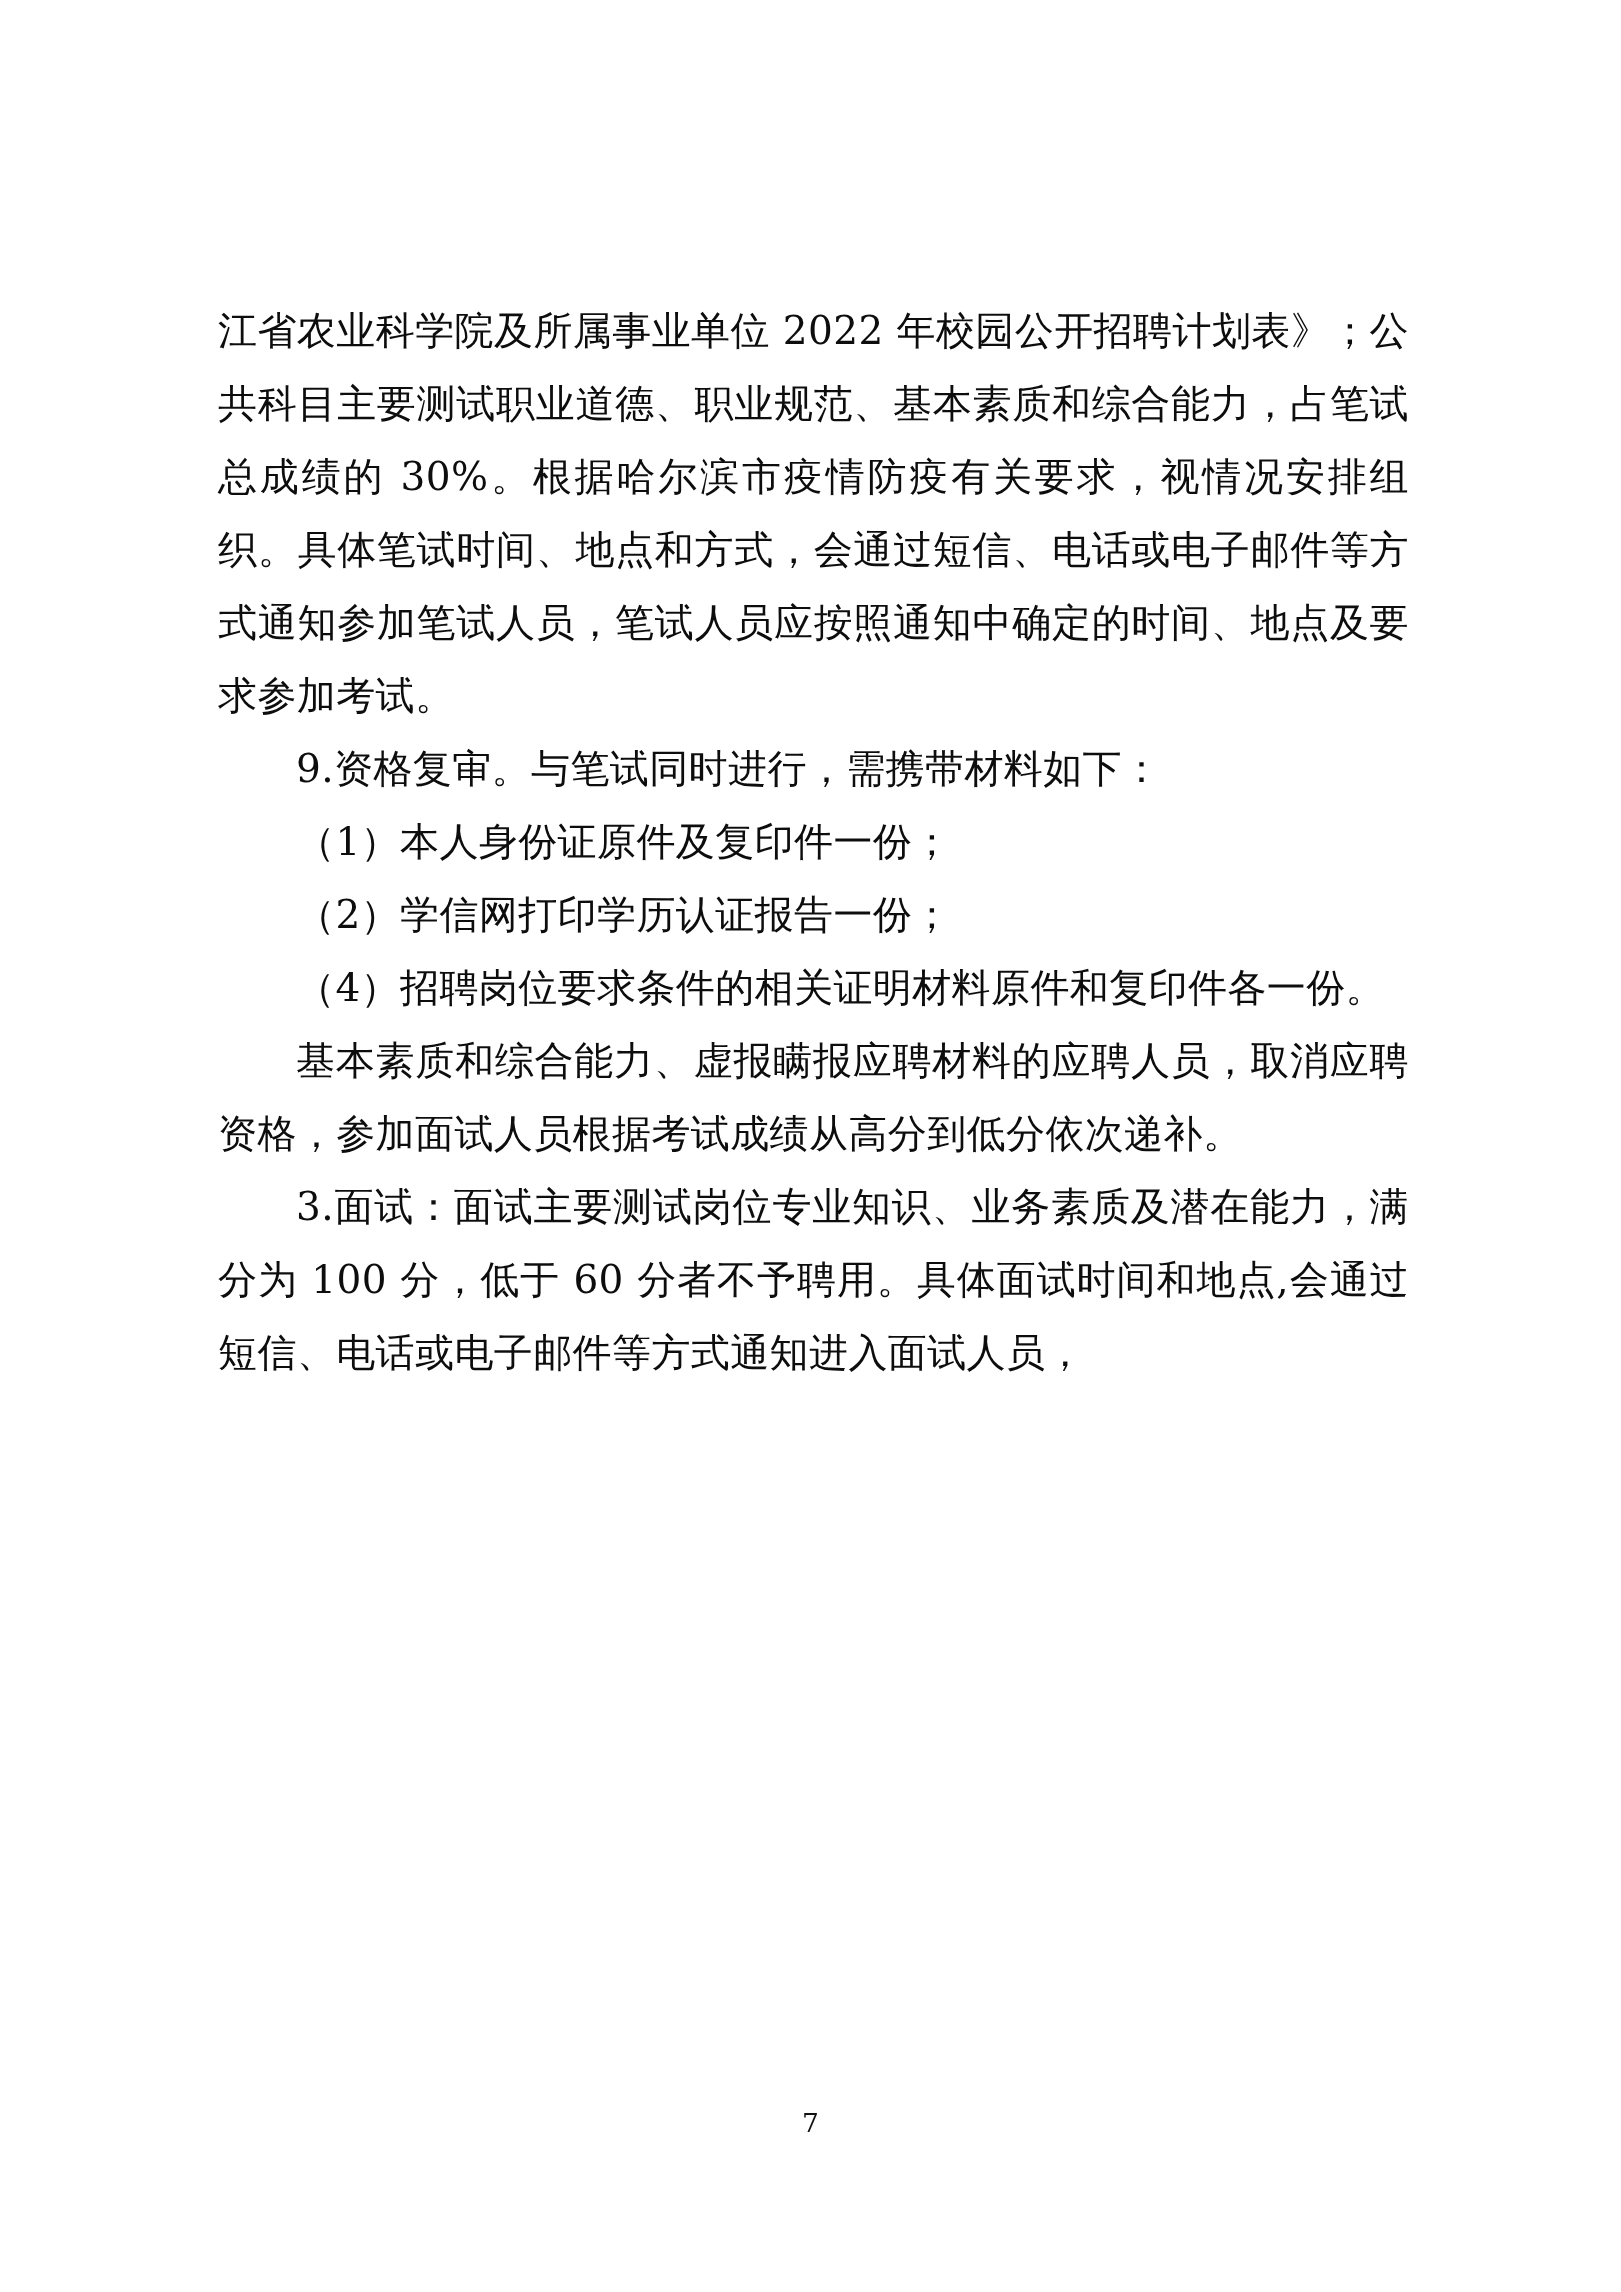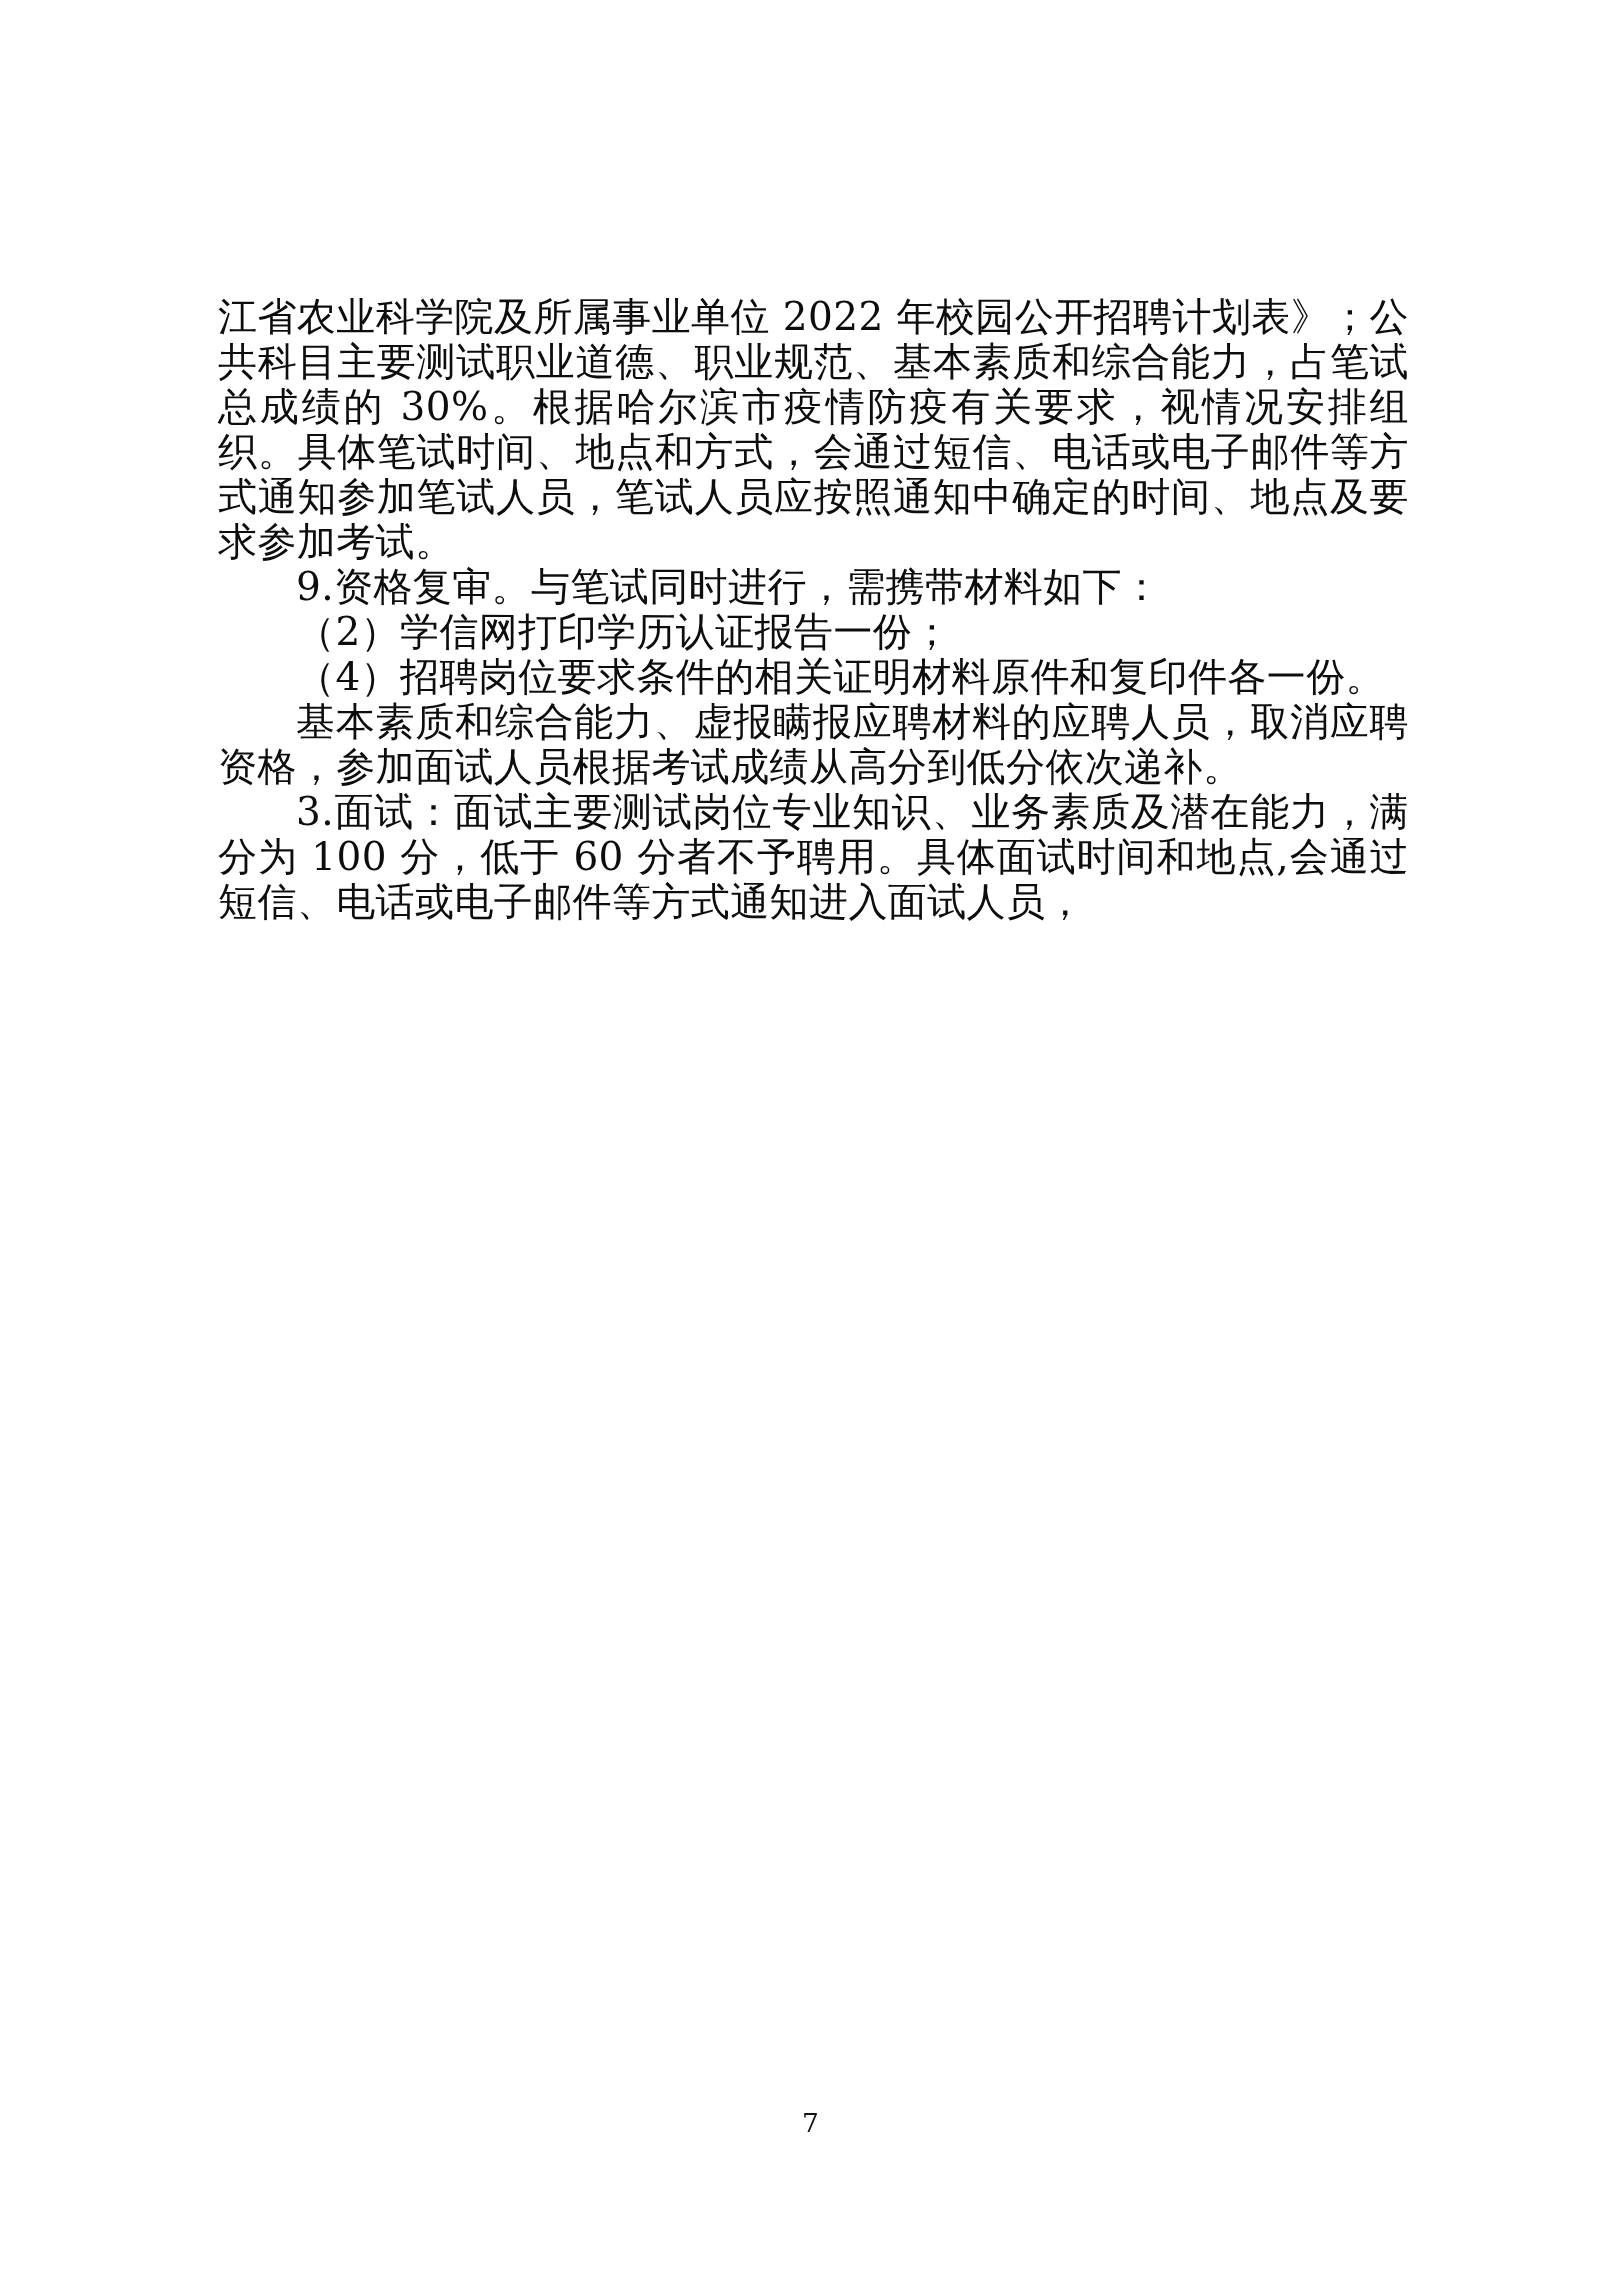--- a/index.html
+++ b/index.html
@@ -18,21 +18,21 @@
   }
   .content {
     position: absolute;
     left: 218px;
     top: 294px;
     width: 1191px;
   }
   .para {
     font-family: "DejaVu Serif", "Liberation Serif", serif;
     font-size: 39px;
-    line-height: 45px;
+    line-height: 73px;
     color: #0d0d0d;
     text-align: justify;
     text-justify: inter-ideograph;
     margin: 0;
     letter-spacing: 0.4px;
   }
   .indent {
     text-indent: 78px;
   }
   .page-number {
@@ -46,20 +46,21 @@
     color: #111111;
   }
 </style>
 </head>
 <body>
 
 <div class="page">
   <div class="content">
     <p class="para">江省农业科学院及所属事业单位 2022 年校园公开招聘计划表》；公共科目主要测试职业道德、职业规范、基本素质和综合能力，占笔试总成绩的 30%。根据哈尔滨市疫情防疫有关要求，视情况安排组织。具体笔试时间、地点和方式，会通过短信、电话或电子邮件等方式通知参加笔试人员，笔试人员应按照通知中确定的时间、地点及要求参加考试。</p>
     <p class="para indent">9.资格复审。与笔试同时进行，需携带材料如下：</p>
+    <p class="para indent">（1）本人身份证原件及复印件一份；</p>
     <p class="para indent">（2）学信网打印学历认证报告一份；</p>
     <p class="para indent">（4）招聘岗位要求条件的相关证明材料原件和复印件各一份。</p>
     <p class="para indent">基本素质和综合能力、虚报瞒报应聘材料的应聘人员，取消应聘资格，参加面试人员根据考试成绩从高分到低分依次递补。</p>
     <p class="para indent">3.面试：面试主要测试岗位专业知识、业务素质及潜在能力，满分为 100 分，低于 60 分者不予聘用。具体面试时间和地点,会通过短信、电话或电子邮件等方式通知进入面试人员，</p>
   </div>
   <div class="page-number">7</div>
 </div>
 
 
 </body></html>

